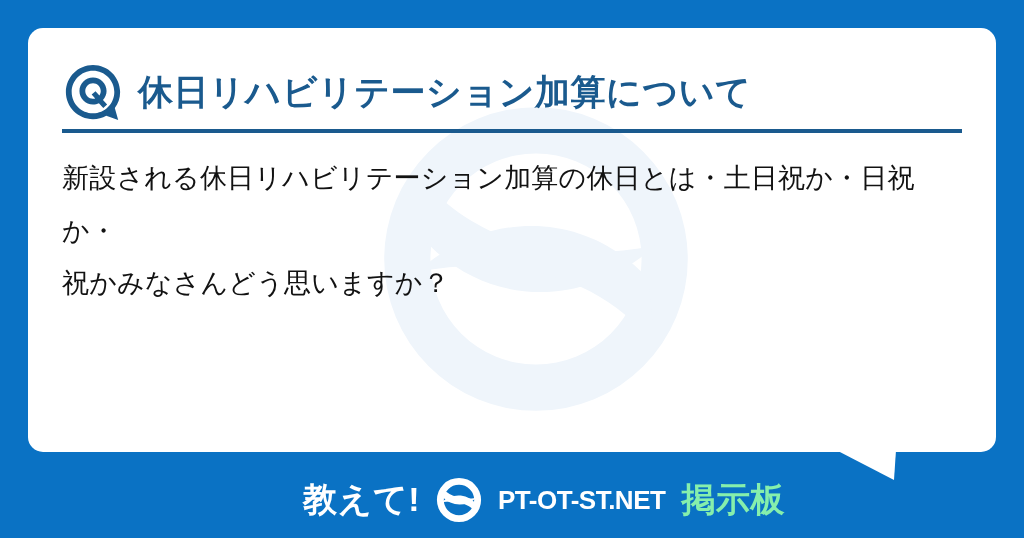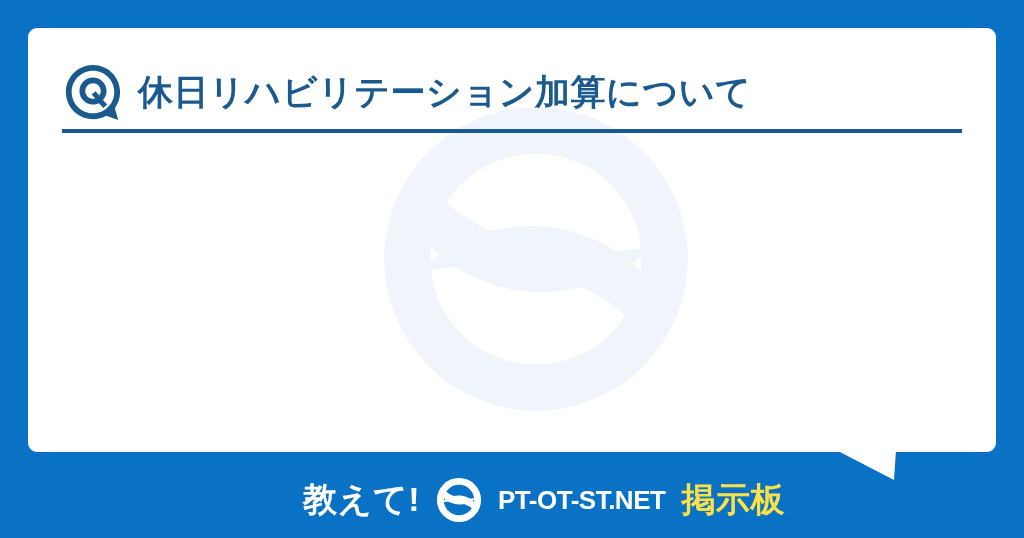--- a/index.html
+++ b/index.html
@@ -23,21 +23,21 @@
   }
 
   
   #card {
     position: absolute;
     left: 28px;
     top: 28px;
     width: 968px;
     height: 424px;
     background: #ffffff;
-    border-radius: 9px;
+    border-radius: 15px;
     overflow: hidden;
   }
 
   
   #watermark {
     position: absolute;
     left: 343px;
     top: 66px;
     width: 330px;
     height: 330px;
@@ -130,21 +130,21 @@
   }
   #footer-brand {
     font-size: 26px;
     font-weight: bold;
     color: #ffffff;
     letter-spacing: -0.5px;
   }
   #footer-board {
     font-size: 34px;
     font-weight: bold;
-    color: #fde047;
+    color: #86efac;
     letter-spacing: 0.5px;
   }
 </style>
 </head>
 <body>
 
 <div id="stage">
 
   <svg id="card-tail" viewBox="0 0 60 30" aria-hidden="true">
     <polygon points="0,0 60,0 58,30" fill="#ffffff"></polygon>
@@ -186,20 +186,24 @@
                  M32 23 C36.4 23 40 26.6 40 31 C40 32.7 39.5 34.2 38.6 35.5
                  L34.6 31.1 L30.6 34.7 L34.3 38.8
                  C33.6 38.9 32.8 39 32 39 C27.6 39 24 35.4 24 31
                  C24 26.6 27.6 23 32 23 Z" fill="#1a5a8e"></path>
       </svg>
       <div id="question-title">休日リハビリテーション加算について</div>
     </div>
 
     <div id="title-divider"></div>
 
+    <div id="question-body">
+      <div>新設される休日リハビリテーション加算の休日とは・土日祝か・日祝か・</div>
+      <div>祝かみなさんどう思いますか？</div>
+    </div>
 
   </div>
 
   <div id="footer">
     <div id="footer-lead">教えて!</div>
     <svg id="brand-logo" viewBox="0 0 100 100" aria-hidden="true">
       <g fill="#ffffff">
         <path d="M50 2
                  A48 48 0 0 1 98 50
                  A48 48 0 0 1 50 98

